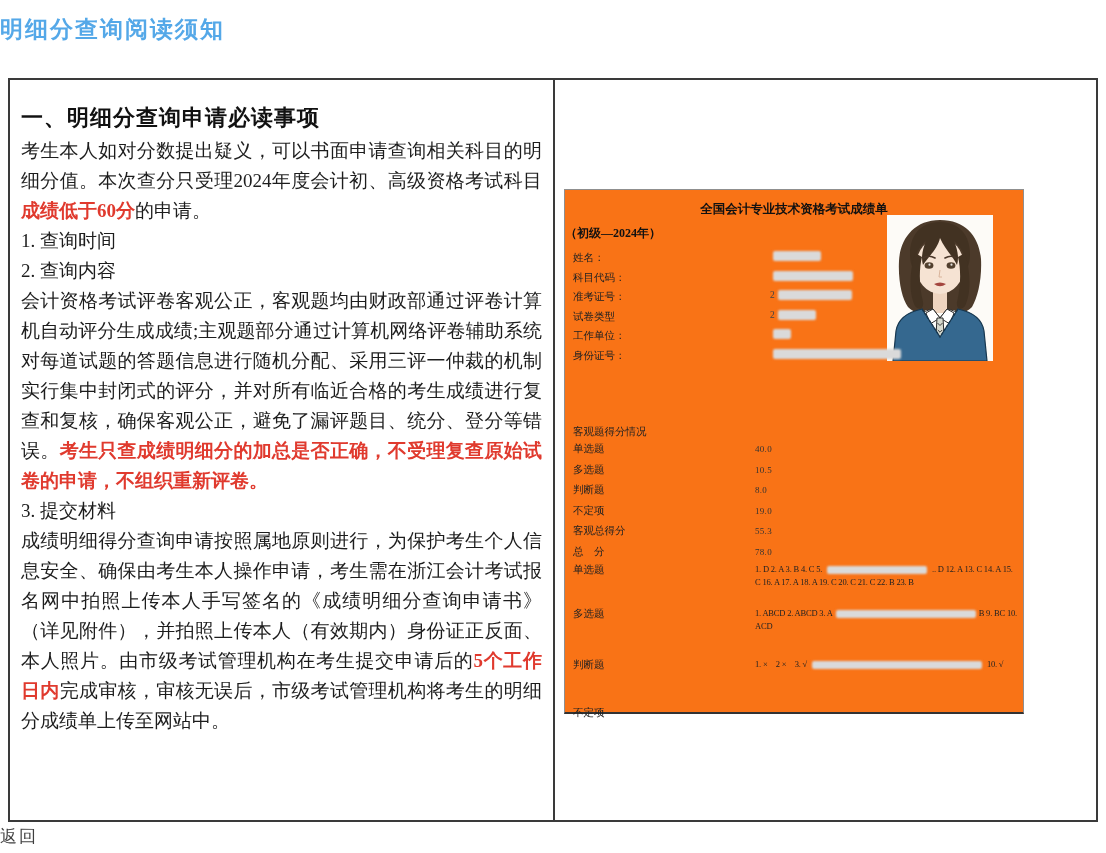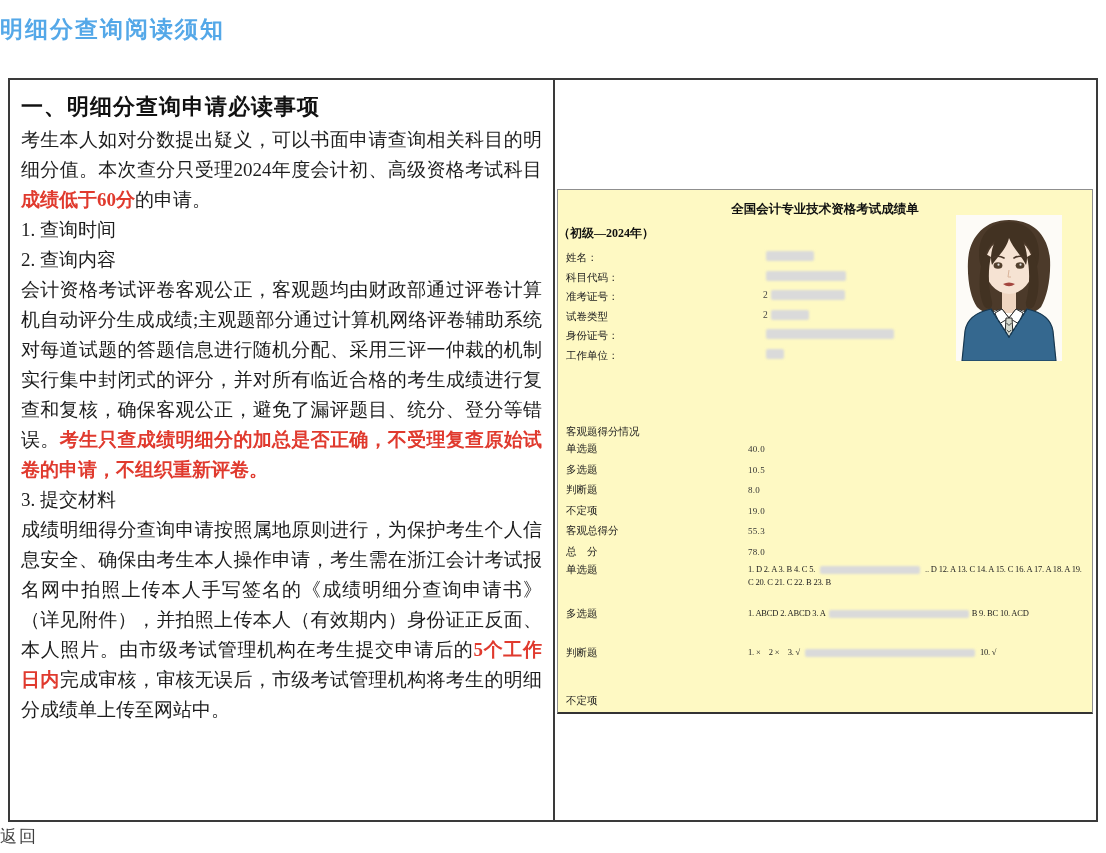--- a/index.html
+++ b/index.html
@@ -12,27 +12,27 @@
     text-align:left; color:#54a8e8; font-weight:bold; font-size:23px;
     margin:14px 0 0 0; letter-spacing:2px;
   }
   .main-box {
     position:absolute; left:8px; top:78px; width:1090px; height:744px;
     border:2px solid #3a3a3a; display:flex; background:#fff;
   }
   .left-pane {
     width:545px; border-right:2px solid #3a3a3a; padding:5px 11px 0 11px;
   }
-  .left-heading { font-size:22px; font-weight:bold; color:#111; margin:7px 0 3px 0; letter-spacing:1px;font-family:Liberation Serif, serif; }
+  .left-heading { font-size:22px; font-weight:bold; color:#111; margin:18px 0 3px 0; letter-spacing:1px;font-family:Liberation Serif, serif; }
   .para { font-size:19px; line-height:30px; color:#1d1d1d; text-align:justify; margin:0; }
   .red { color:#e03a2e; font-weight:bold; }
   .right-pane { flex:1; position:relative; background:#fff; }
   .report-box {
-    position:absolute; left:2px; top:109px; width:536px; height:525px;
-    background:#fef9c3; border:1px solid #8f8f8f; border-bottom:2px solid #333;
+    position:absolute; left:9px; top:109px; width:460px; height:525px;
+    background:#f97316; border:1px solid #8f8f8f; border-bottom:2px solid #333;
   }
   .rep-title { text-align:center; font-size:12.5px; font-weight:bold; color:#111; margin-top:11px; }
   .rep-subtitle { text-align:left; font-size:12px; font-weight:bold; color:#111; margin-top:7px; }
   .fields { margin-top:9px; }
   .field-row { display:flex; align-items:flex-start; height:19.5px; padding-left:8px; font-size:10.5px; color:#222; }
   .f-label { width:197px; flex-shrink:0; }
   .f-value { display:flex; align-items:center; font-size:9.5px; color:#444; }
   .blur { display:inline-block; height:10px; background:#dadada; border-radius:2px; filter:blur(1.2px); margin:0 3px; vertical-align:middle; }
   .score-header { font-size:10.5px; color:#222; padding-left:8px; margin-top:57px; }
   .score-row { display:flex; align-items:center; height:20.5px; padding-left:8px; font-size:10.5px; color:#222; }
@@ -135,29 +135,29 @@
             </span>
         </div>
         <div class="field-row">
           <span class="f-label">试卷类型</span>
           <span class="f-value">
               <span>2</span>
               <span class="blur" style="width: 38px;"></span>
             </span>
         </div>
         <div class="field-row">
+          <span class="f-label">工作单位：</span>
+          <span class="f-value">
+              <span class="blur" style="width: 18px;"></span>
+            </span>
+        </div>
+        <div class="field-row">
           <span class="f-label">身份证号：</span>
           <span class="f-value">
               <span class="blur" style="width: 128px;"></span>
-            </span>
-        </div>
-        <div class="field-row">
-          <span class="f-label">工作单位：</span>
-          <span class="f-value">
-              <span class="blur" style="width: 18px;"></span>
             </span>
         </div>
       </div>
 
       <div class="score-header">客观题得分情况</div>
 
       <div class="scores">
         <div class="score-row">
           <span class="s-label">单选题</span>
           <span class="s-value">40.0</span>

